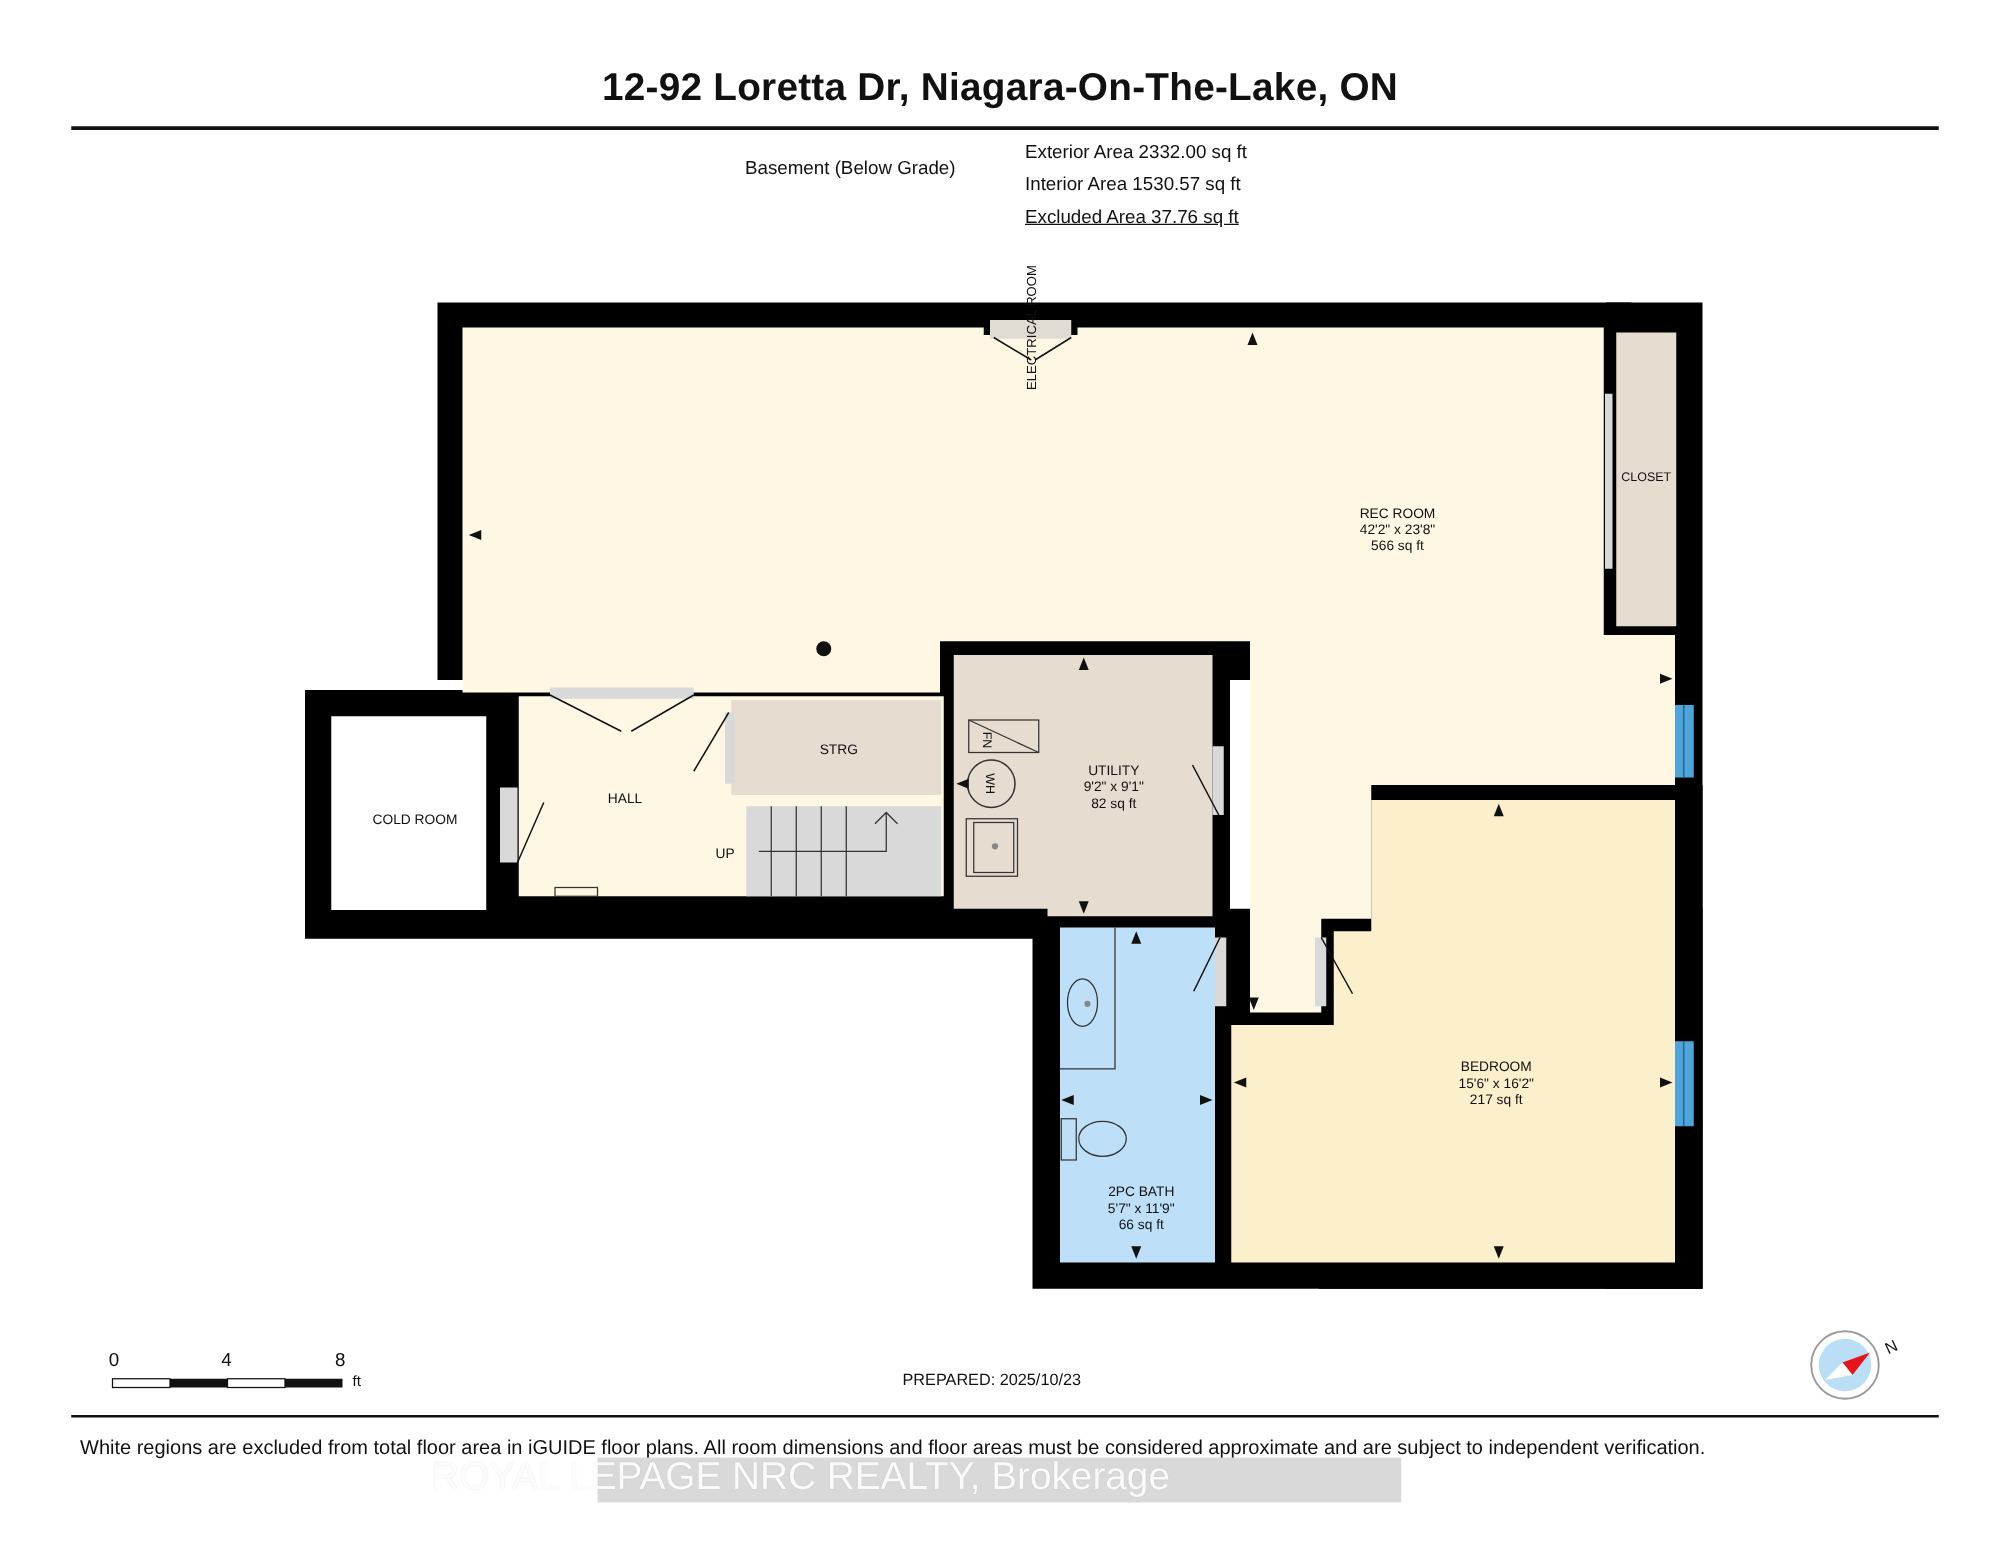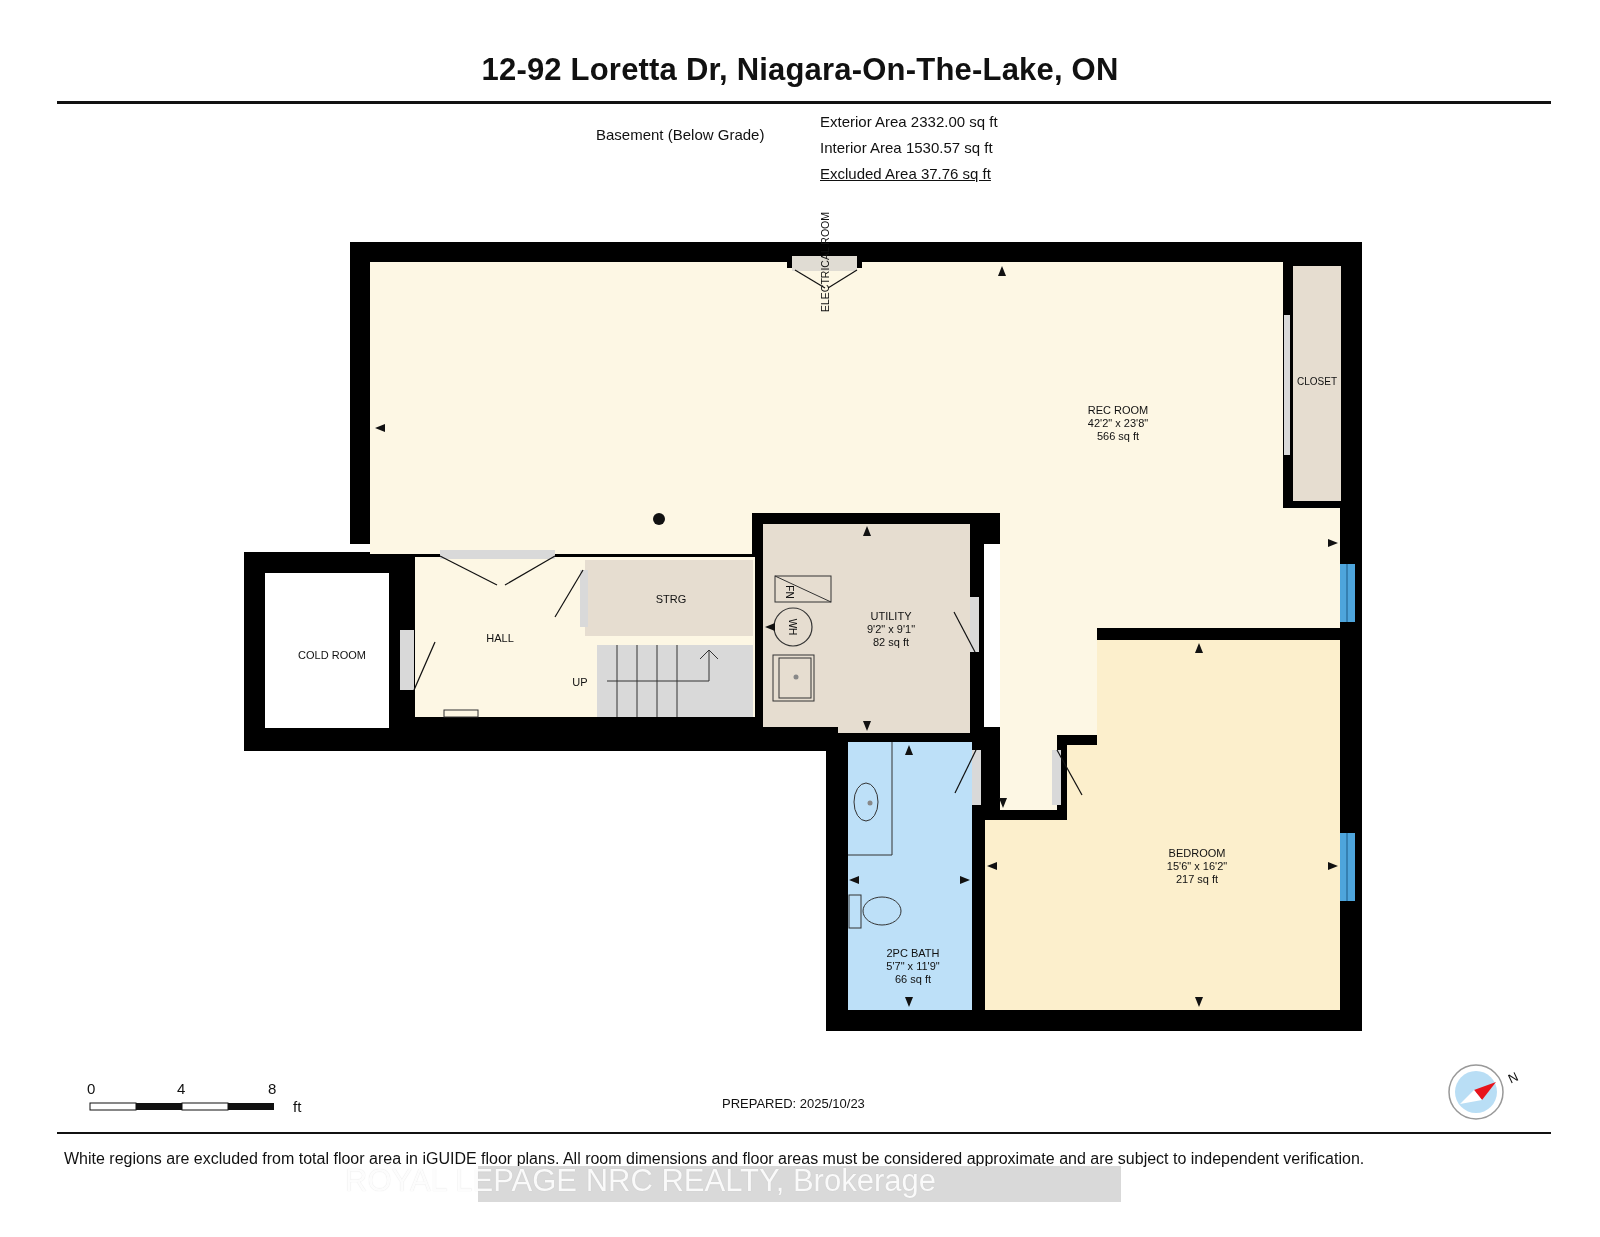--- a/index.html
+++ b/index.html
@@ -10,21 +10,21 @@
   .rule.bottom { top: 1132px; height: 2px; }
   .area-block { position: absolute; top: 113px; left: 0; width: 1600px; font-size: 15px; }
   .area-label { position: absolute; left: 596px; top: 0; font-weight: normal; margin-top: 13px; }
   .area-line { position: absolute; left: 820px; }
   .area-line.l0 { top: 0; }
   .area-line.l1 { top: 26px; }
   .area-line.l2 { top: 52px; text-decoration: underline; }
   svg.plan { position: absolute; left: 0; top: 0; }
   .room-label { font-family: "Liberation Sans", sans-serif; font-size: 11px; fill: #111; text-anchor: middle; }
   .scale-num { position: absolute; top: 1080px; font-size: 15px; }
-  .scale-unit { position: absolute; top: 1098px; left: 293px; font-size: 15px; }
+  .scale-unit { position: absolute; top: 1098px; left: 282px; font-size: 12px; }
   .prepared { position: absolute; top: 1096px; left: 722px; font-size: 13px; }
   .disclaimer { position: absolute; top: 1150px; left: 64px; font-size: 16px; }
   .watermark { position: absolute; top: 1163px; left: 0; width: 1281px; text-align: center; font-size: 31px; color: rgba(255,255,255,0.92); text-shadow: 0 0 1px rgba(0,0,0,0.15); }
   .watermark-bg { position: absolute; top: 1166px; left: 478px; width: 643px; height: 36px; background: #d9d9d9; }
 </style>
 </head>
 <body>
 
 <div class="title">12-92 Loretta Dr, Niagara-On-The-Lake, ON</div>
 <div class="rule top"></div>

